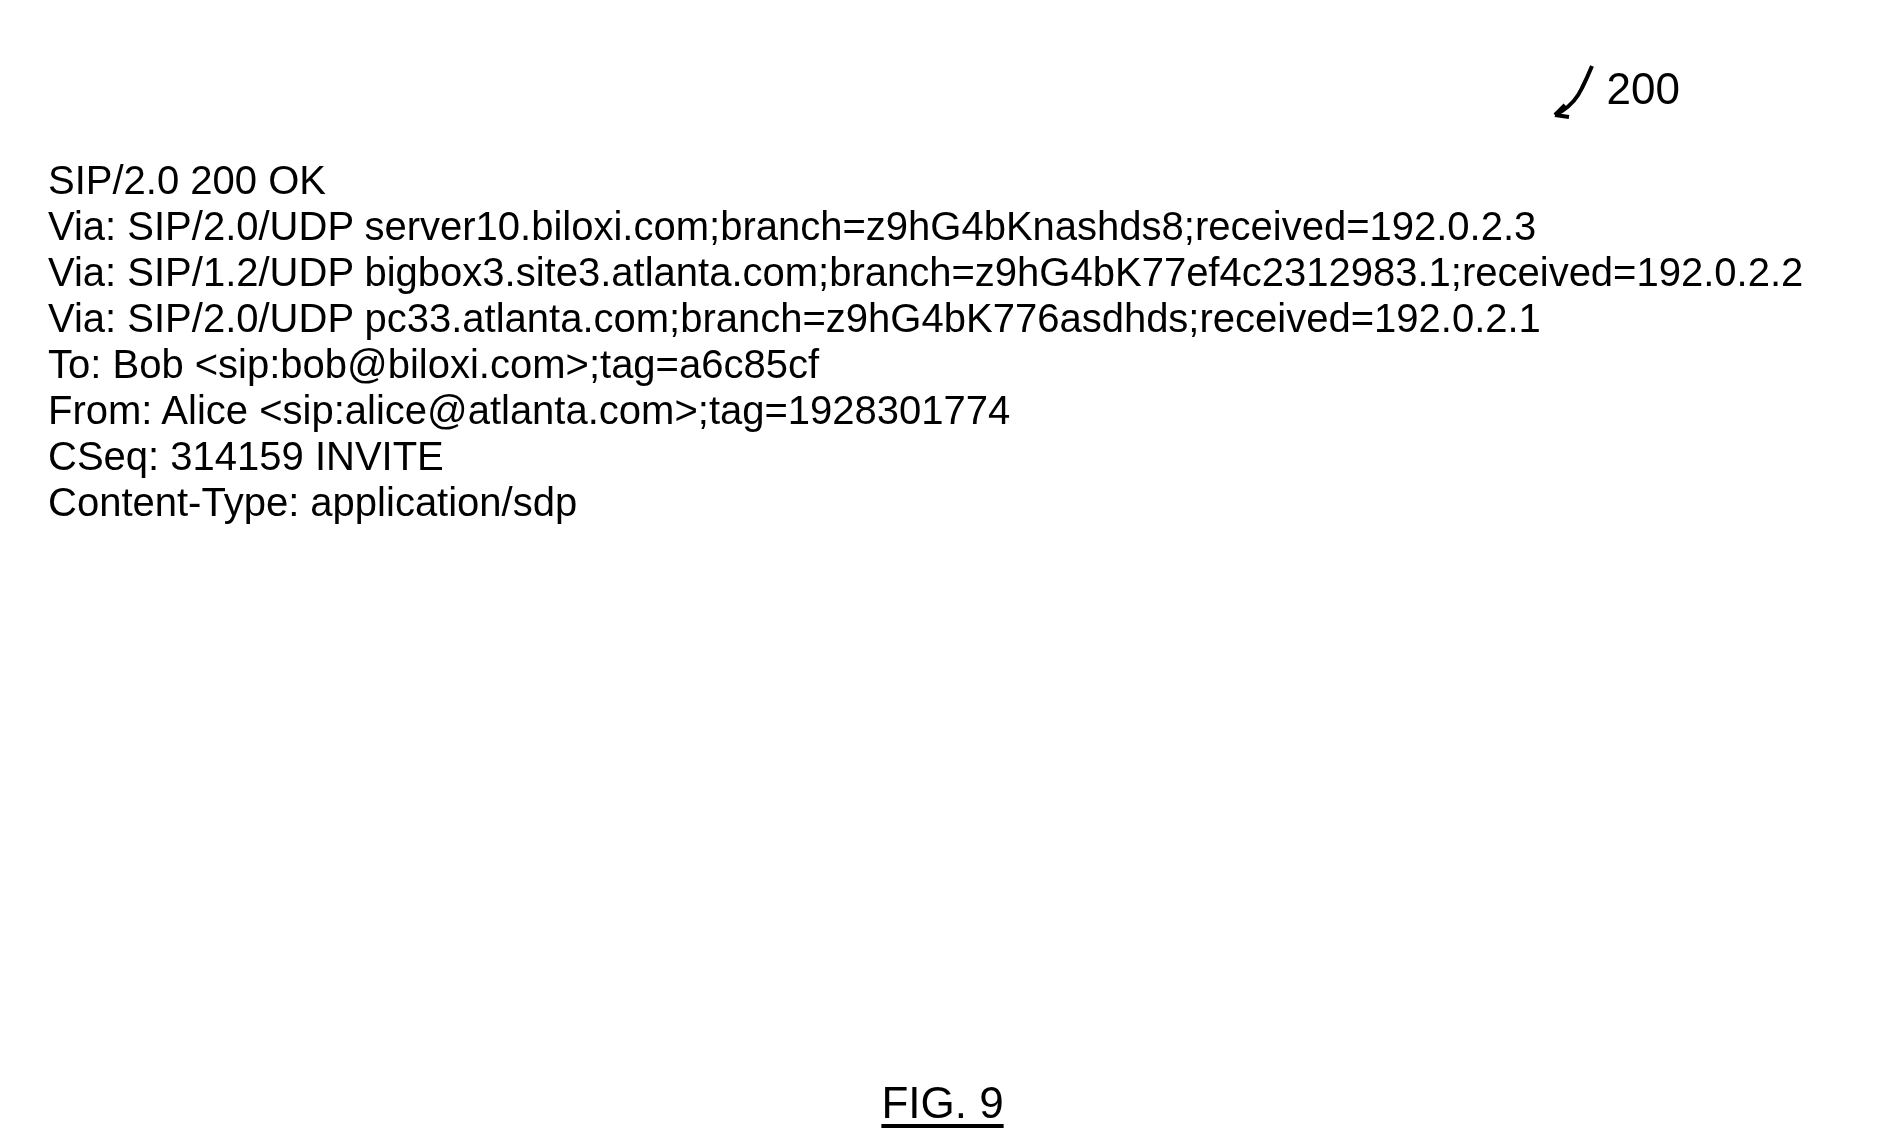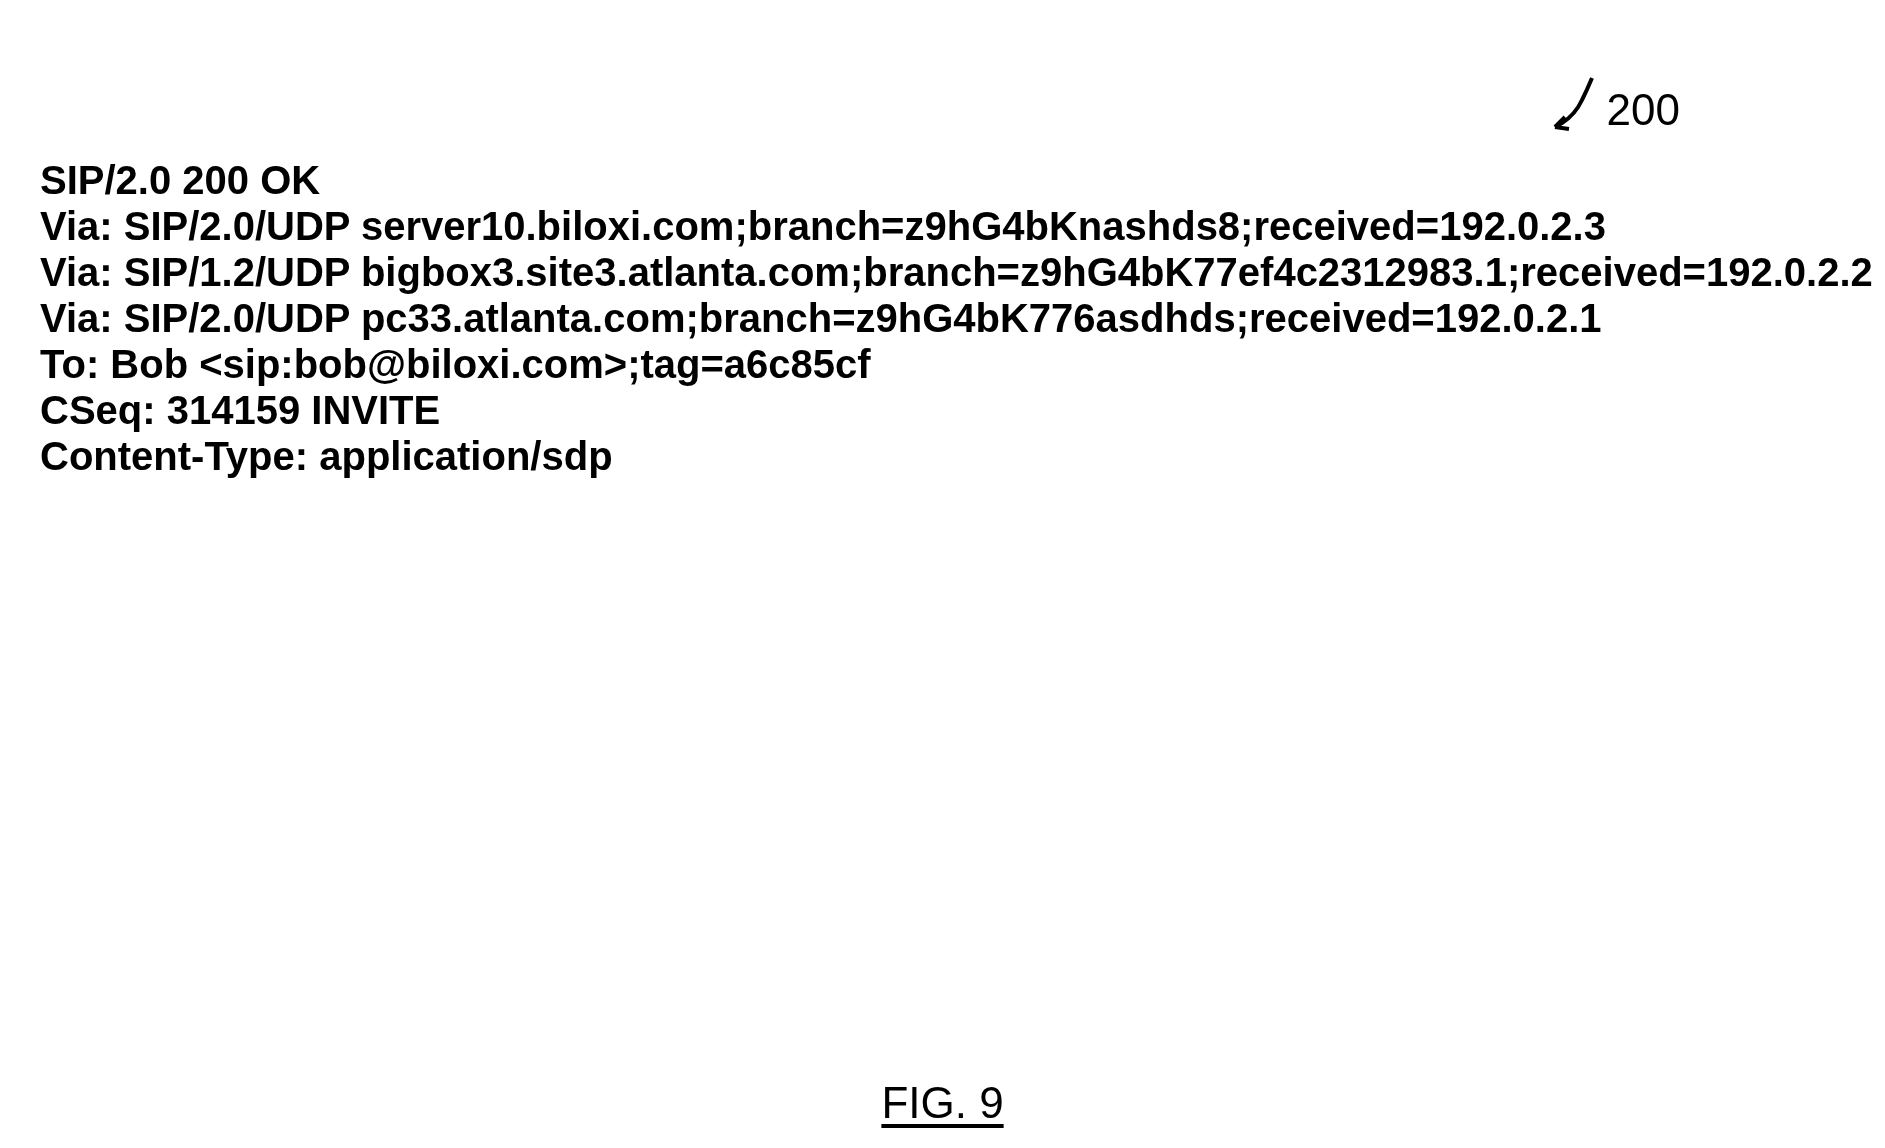--- a/index.html
+++ b/index.html
@@ -10,41 +10,40 @@
     body {
       background: #ffffff;
       font-family: Arial, Helvetica, sans-serif;
       width: 1885px;
       height: 1148px;
       position: relative;
       color: #000000;
     }
     .figure-label-container {
       position: absolute;
-      top: 67px;
+      top: 55px;
       right: 205px;
       display: flex;
-      align-items: flex-end;
+      align-items: center;
     }
     .arrow-svg {
       margin-right: 5px;
       margin-top: 8px;
     }
     .figure-number {
       font-size: 44px;
       font-weight: normal;
     }
     .sip-message {
       position: absolute;
       top: 157px;
-      left: 40px;
+      left: 48px;
       font-size: 40px;
       line-height: 1.15;
       white-space: nowrap;
-      font-weight: bold;
     }
     .sip-line {
       display: block;
     }
     .figure-caption {
       position: absolute;
       bottom: 20px;
       left: 50%;
       transform: translateX(-50%);
       font-size: 44px;
@@ -63,17 +62,18 @@
   </svg>
   <span class="figure-number">200</span>
 </div>
 
 <div class="sip-message">
   <span class="sip-line">SIP/2.0 200 OK</span>
   <span class="sip-line">Via: SIP/2.0/UDP server10.biloxi.com;branch=z9hG4bKnashds8;received=192.0.2.3</span>
   <span class="sip-line">Via: SIP/1.2/UDP bigbox3.site3.atlanta.com;branch=z9hG4bK77ef4c2312983.1;received=192.0.2.2</span>
   <span class="sip-line">Via: SIP/2.0/UDP pc33.atlanta.com;branch=z9hG4bK776asdhds;received=192.0.2.1</span>
   <span class="sip-line">To: Bob &lt;sip:bob@biloxi.com&gt;;tag=a6c85cf</span>
+  <span class="sip-line">From: Alice &lt;sip:alice@atlanta.com&gt;;tag=1928301774</span>
   <span class="sip-line">CSeq: 314159 INVITE</span>
   <span class="sip-line">Content-Type: application/sdp</span>
 </div>
 
 <div class="figure-caption">FIG. 9</div>
 
 </body></html>

